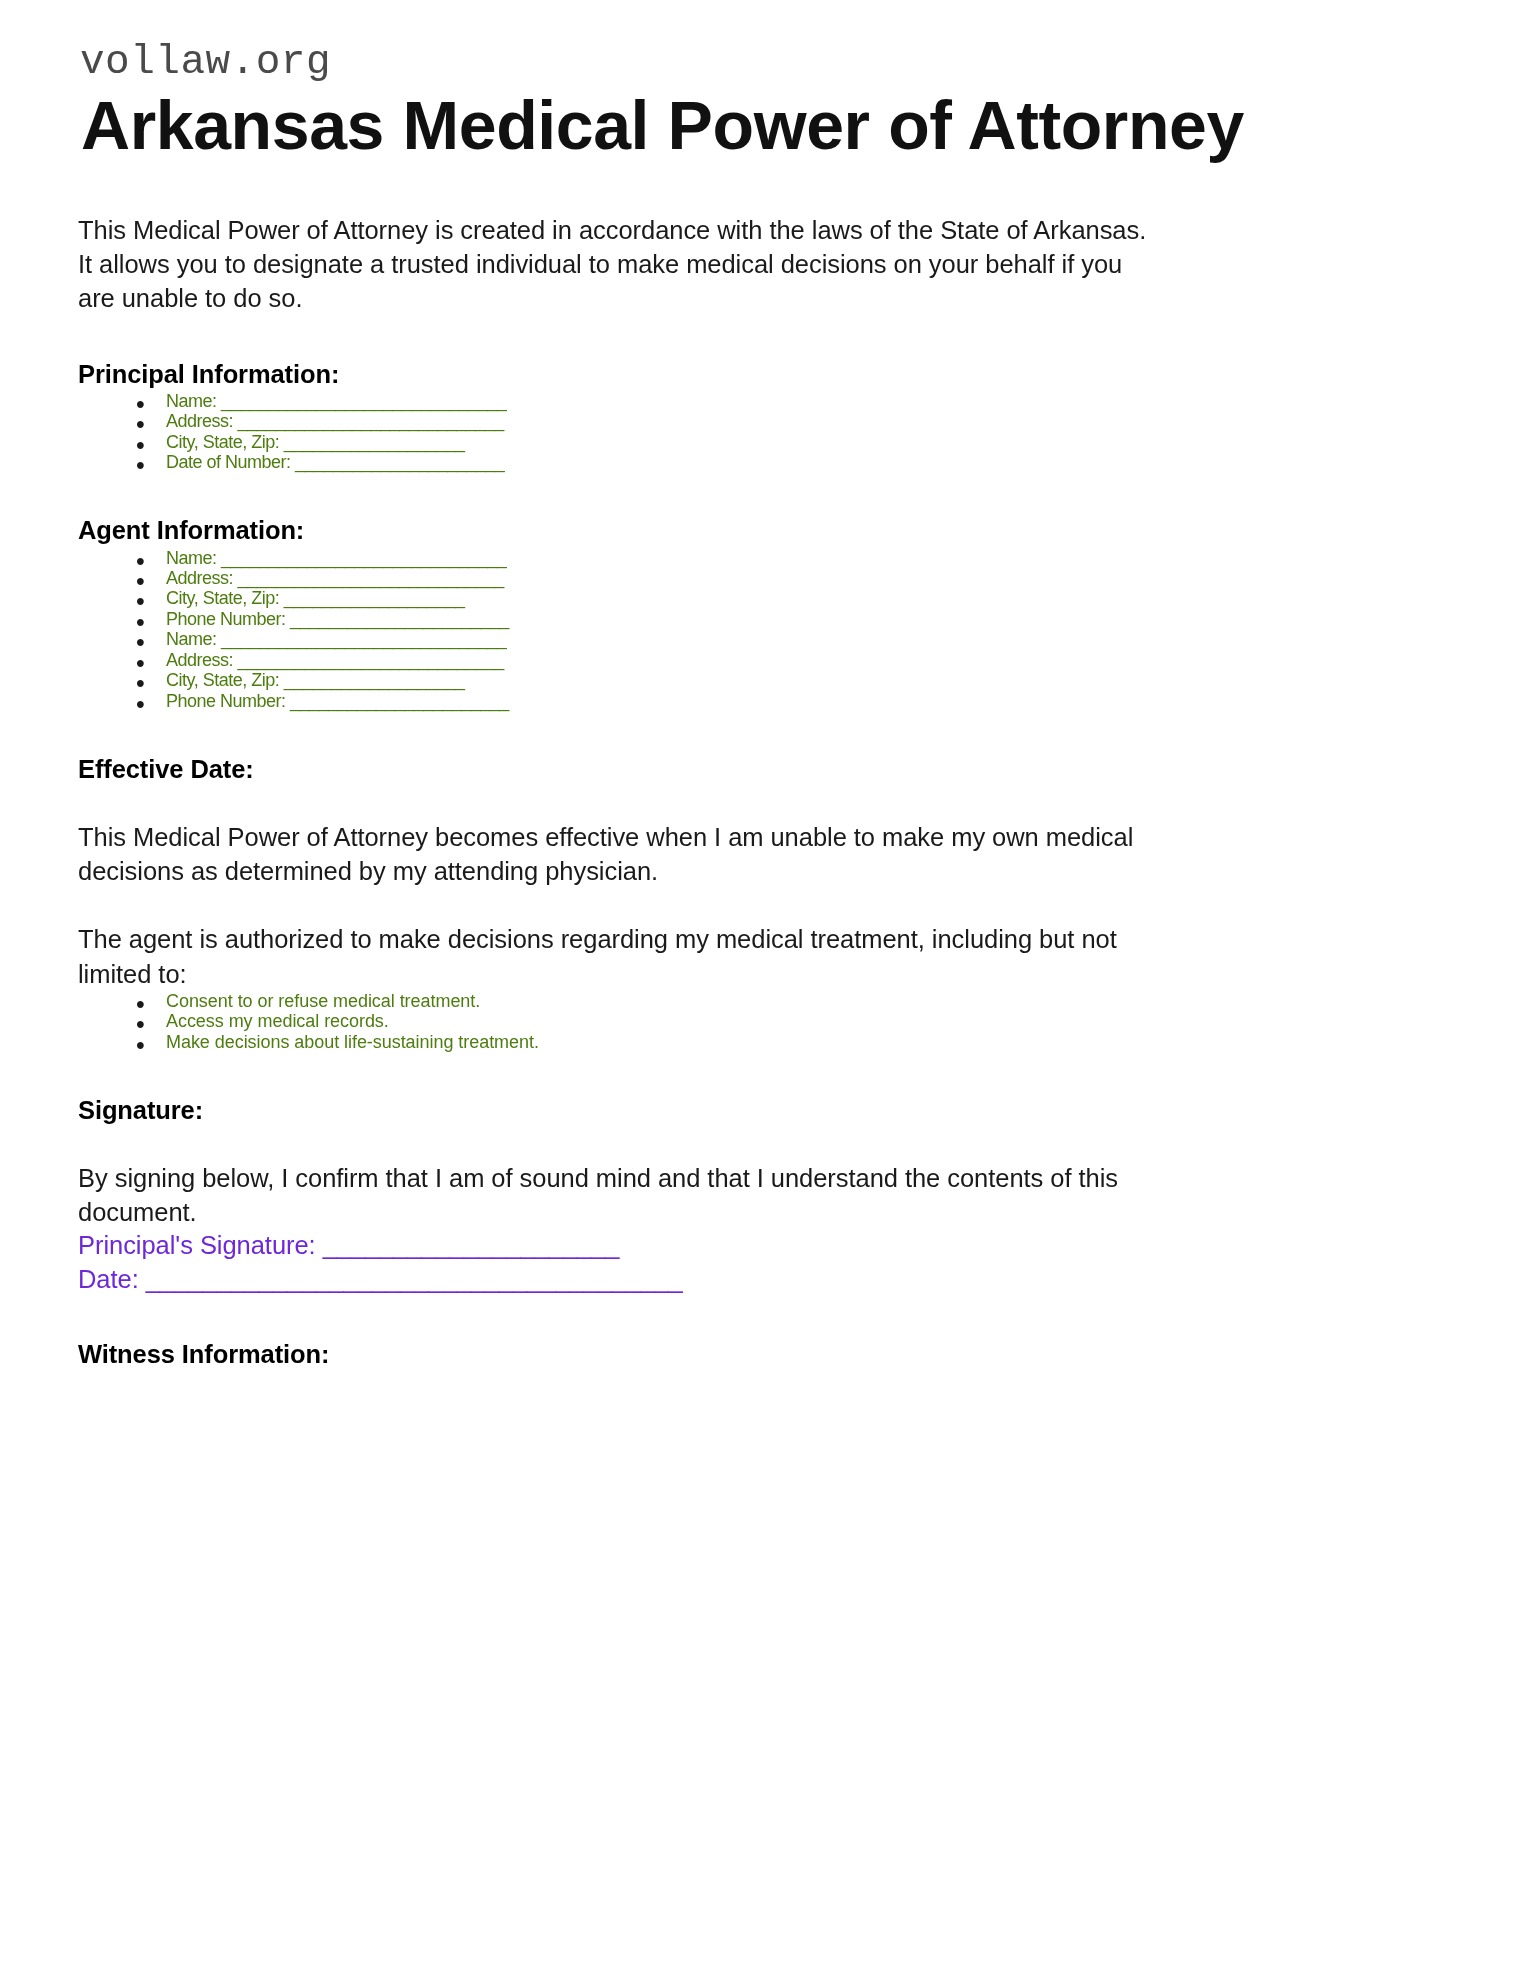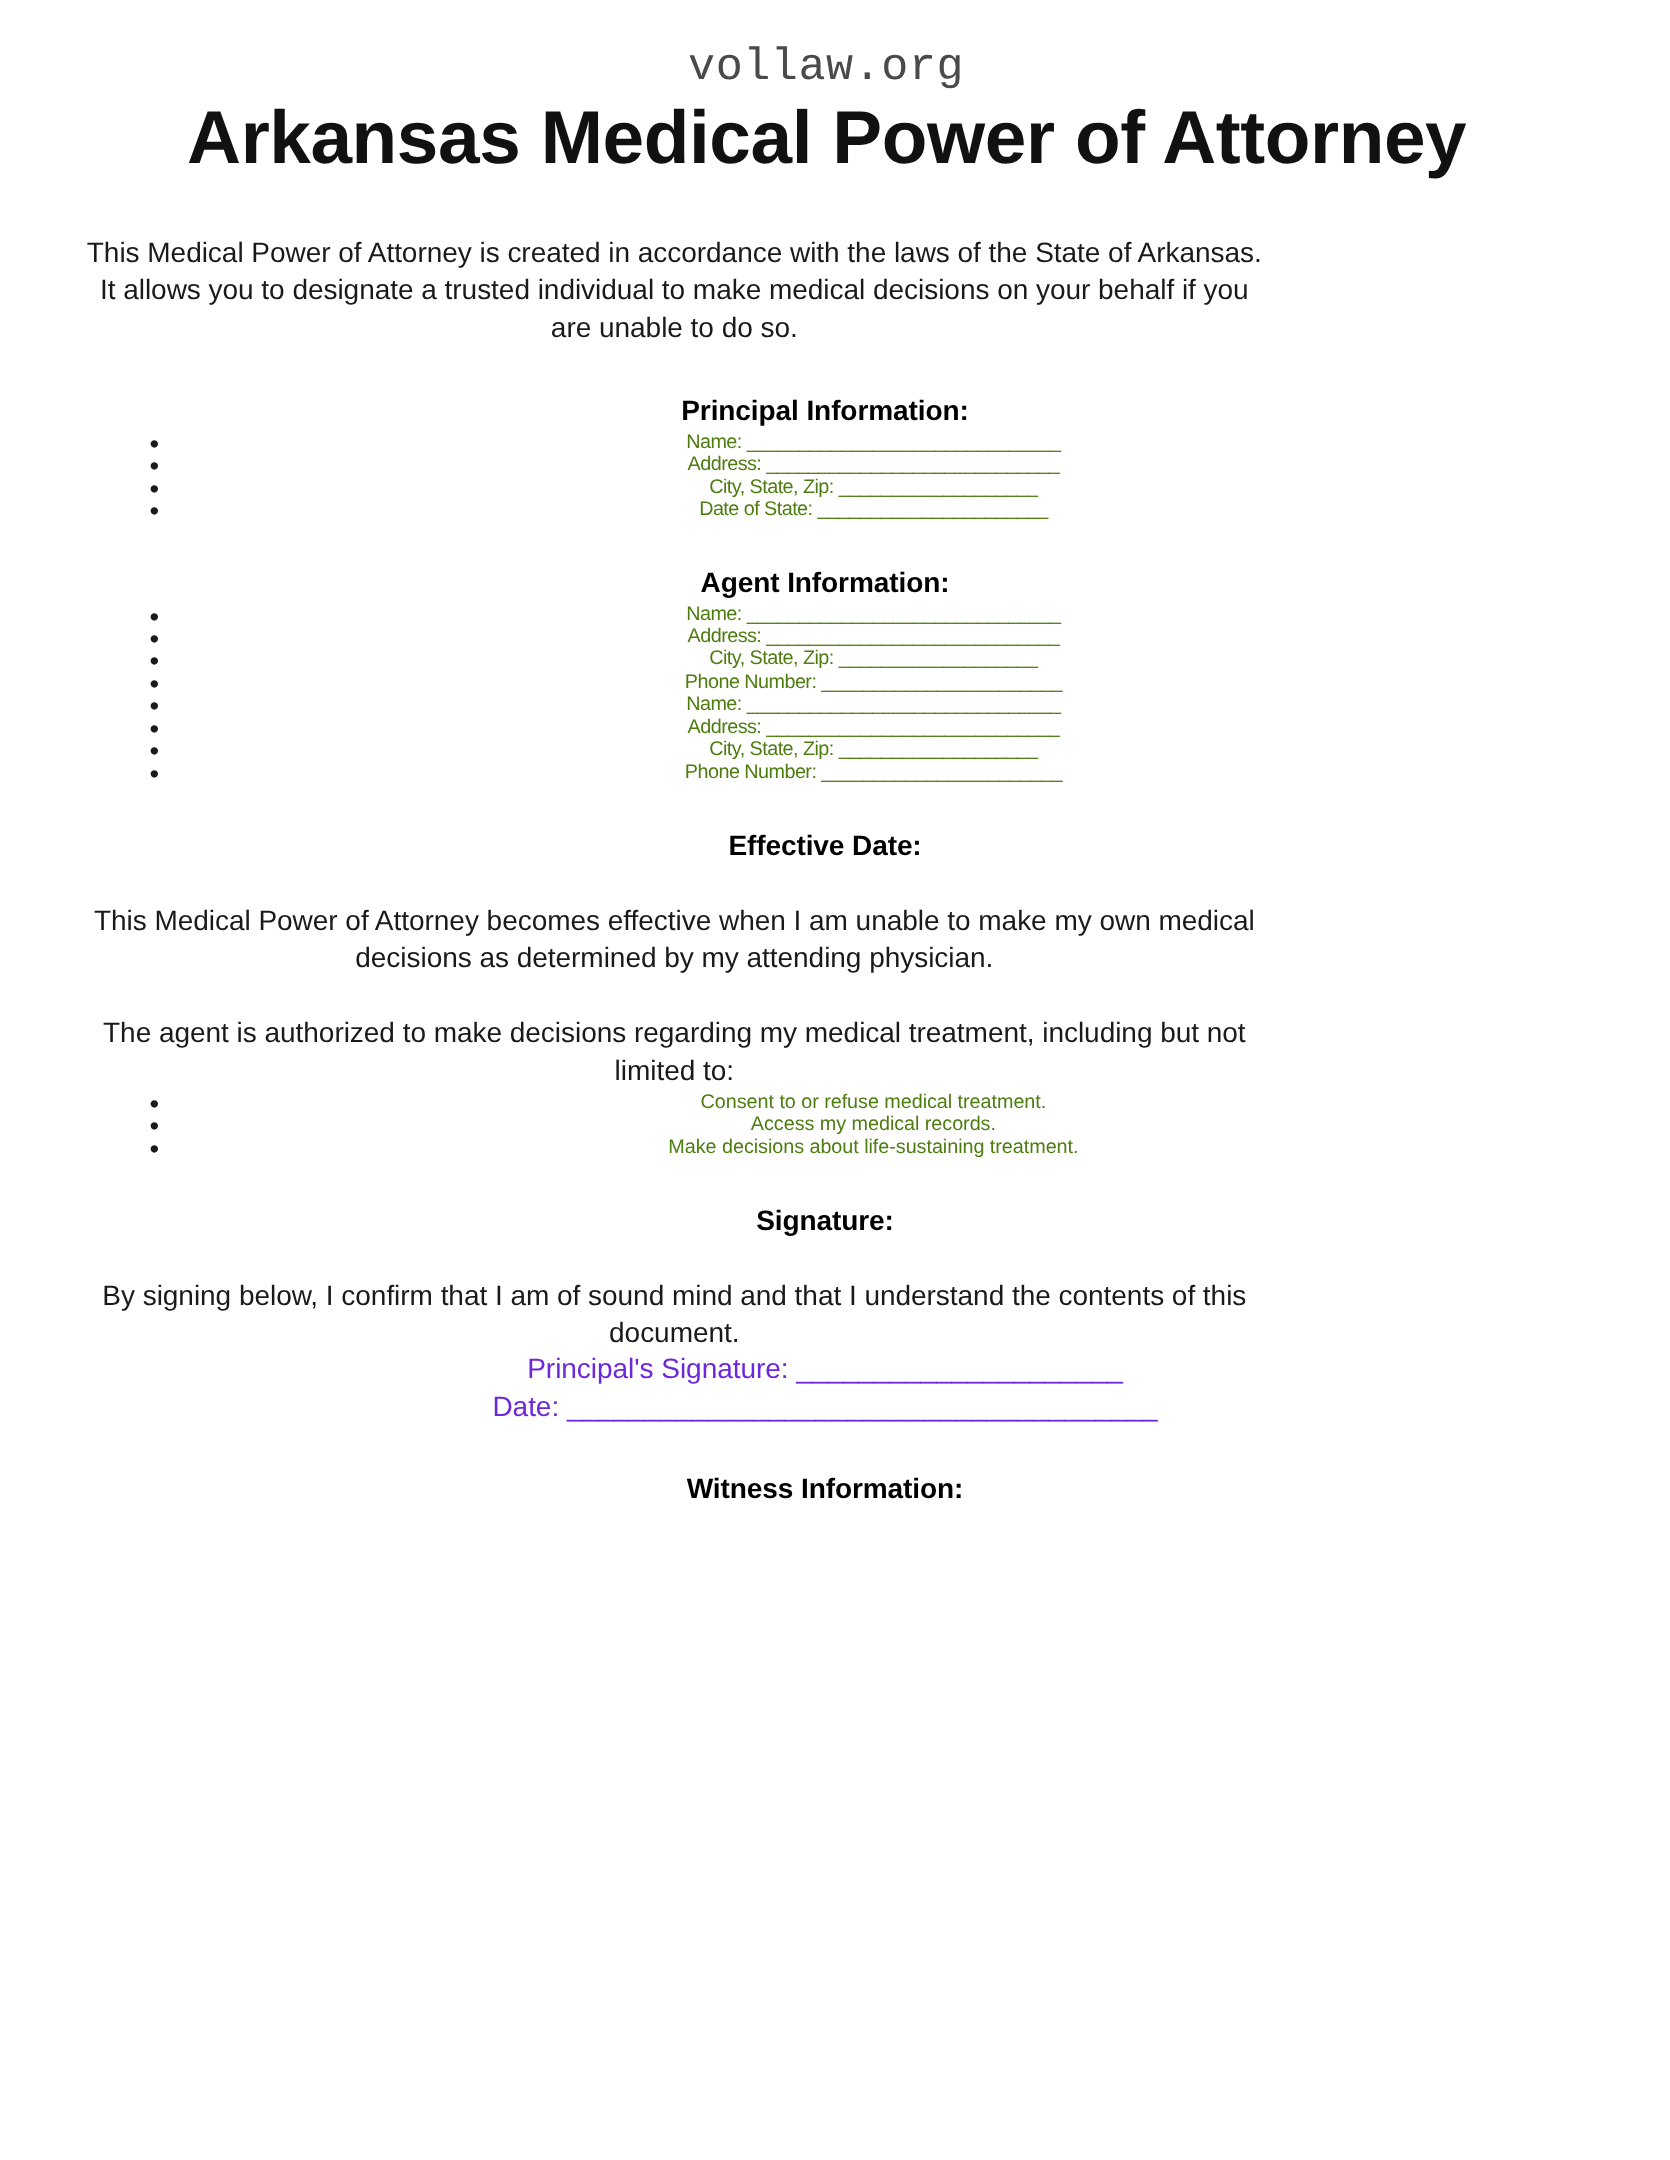--- a/index.html
+++ b/index.html
@@ -18,21 +18,20 @@
 
   .page {
     position: absolute;
     left: 0;
     top: 0;
     width: 1518px;
     height: 1820px;
     background: #ffffff;
     box-sizing: border-box;
     padding: 42px 96px 0 78px;
-    text-align: center;
   }
 
   
   .brand {
     font-family: "Liberation Mono", "DejaVu Sans Mono", monospace;
     font-size: 41px;
     line-height: 1.0;
     letter-spacing: 0.5px;
     color: #4a4a4a;
     margin: 0 0 4px 2px;
@@ -122,21 +121,21 @@
   <div class="brand">vollaw.org</div>
   <h1 class="doc-title">Arkansas Medical Power of Attorney</h1>
 
   <p class="intro">This Medical Power of Attorney is created in accordance with the laws of the State of Arkansas. It allows you to designate a trusted individual to make medical decisions on your behalf if you are unable to do so.</p>
 
   <div class="section-heading gap-heading">Principal Information:</div>
   <ul class="blanks gap-list">
     <li><span class="blank">Name: ______________________________</span></li>
     <li><span class="blank">Address: ____________________________</span></li>
     <li><span class="blank">City, State, Zip: ___________________</span></li>
-    <li><span class="blank">Date of State: ______________________</span></li>
+    <li><span class="blank">Date of Number: ______________________</span></li>
   </ul>
 
   <div class="section-heading gap-heading">Agent Information:</div>
   <ul class="blanks gap-list">
     <li><span class="blank">Name: ______________________________</span></li>
     <li><span class="blank">Address: ____________________________</span></li>
     <li><span class="blank">City, State, Zip: ___________________</span></li>
     <li><span class="blank">Phone Number: _______________________</span></li>
   </ul>
 

